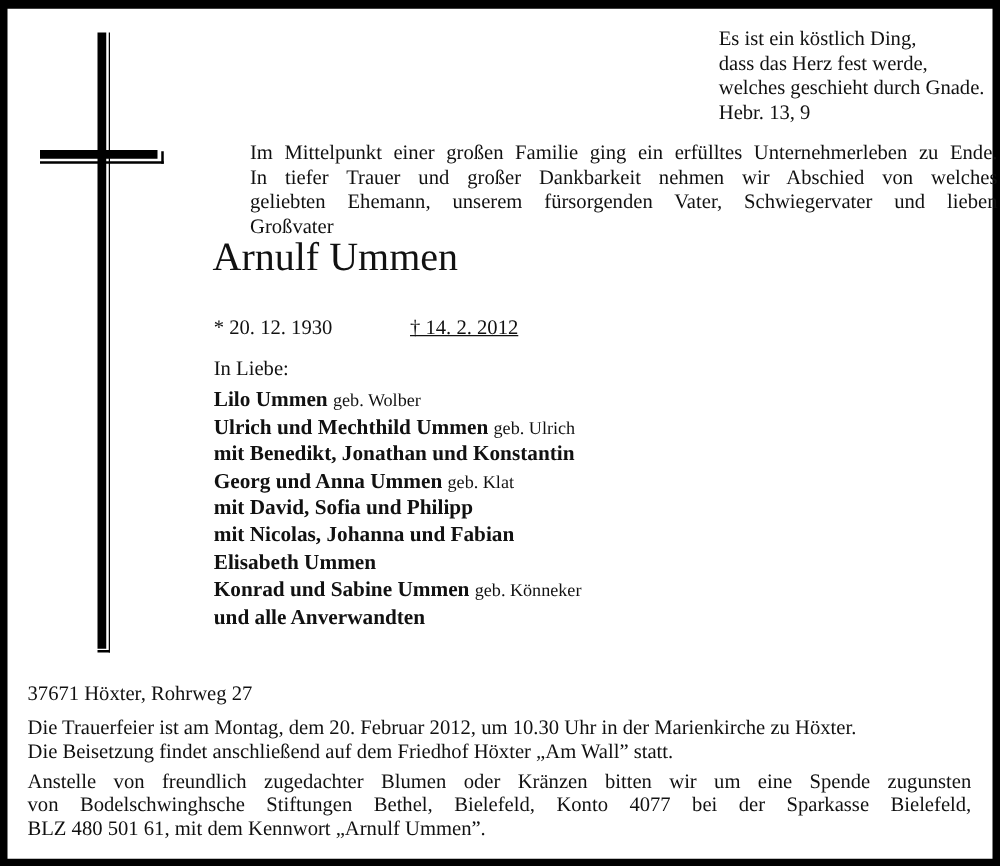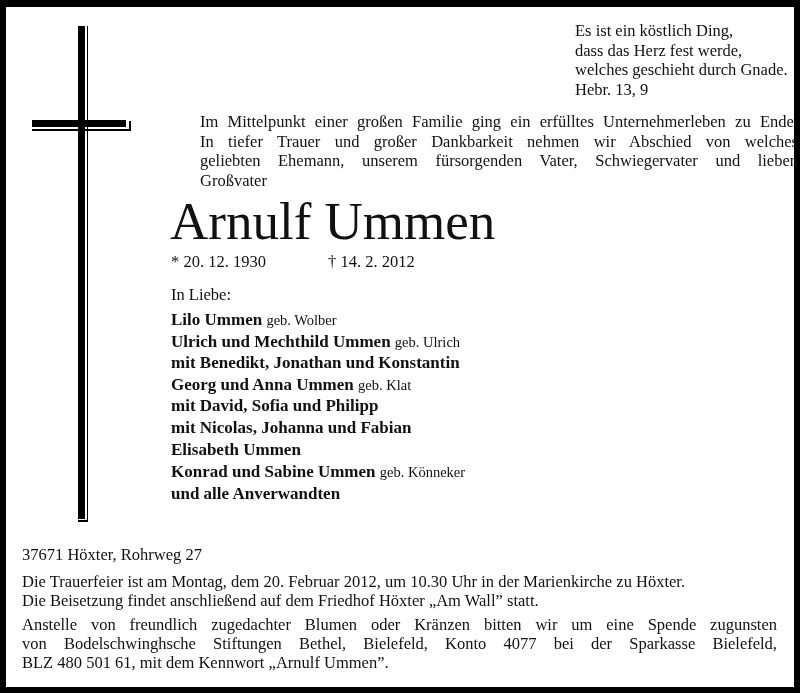--- a/index.html
+++ b/index.html
@@ -70,34 +70,34 @@
       line-height: 19.5px;
       text-align: justify;
       text-align-last: left;
       margin-left: 29px;
     }
     .intro .line { display: block; text-align: justify; text-align-last: justify; }
     .intro .line.last { text-align-last: left; }
 
     .name {
       position: absolute;
-      left: 170px; top: 196px;
-      font-size: 53px;
+      left: 170px; top: 180px;
+      font-size: 32px;
       line-height: 50px;
       letter-spacing: 0px;
       white-space: nowrap;
     }
     .dates {
       position: absolute;
       left: 171px; top: 252px;
       font-size: 16.5px;
       line-height: 20px;
       white-space: nowrap;
     }
-    .dates .death { position: absolute; left: 157px; top: 0; }
+    .dates .death { position: absolute; left: 157px; top: 0; text-decoration: underline; }
 
     .inliebe {
       position: absolute;
       left: 171px; top: 285px;
       font-size: 16.5px;
       line-height: 20px;
     }
 
     .family {
       position: absolute;

